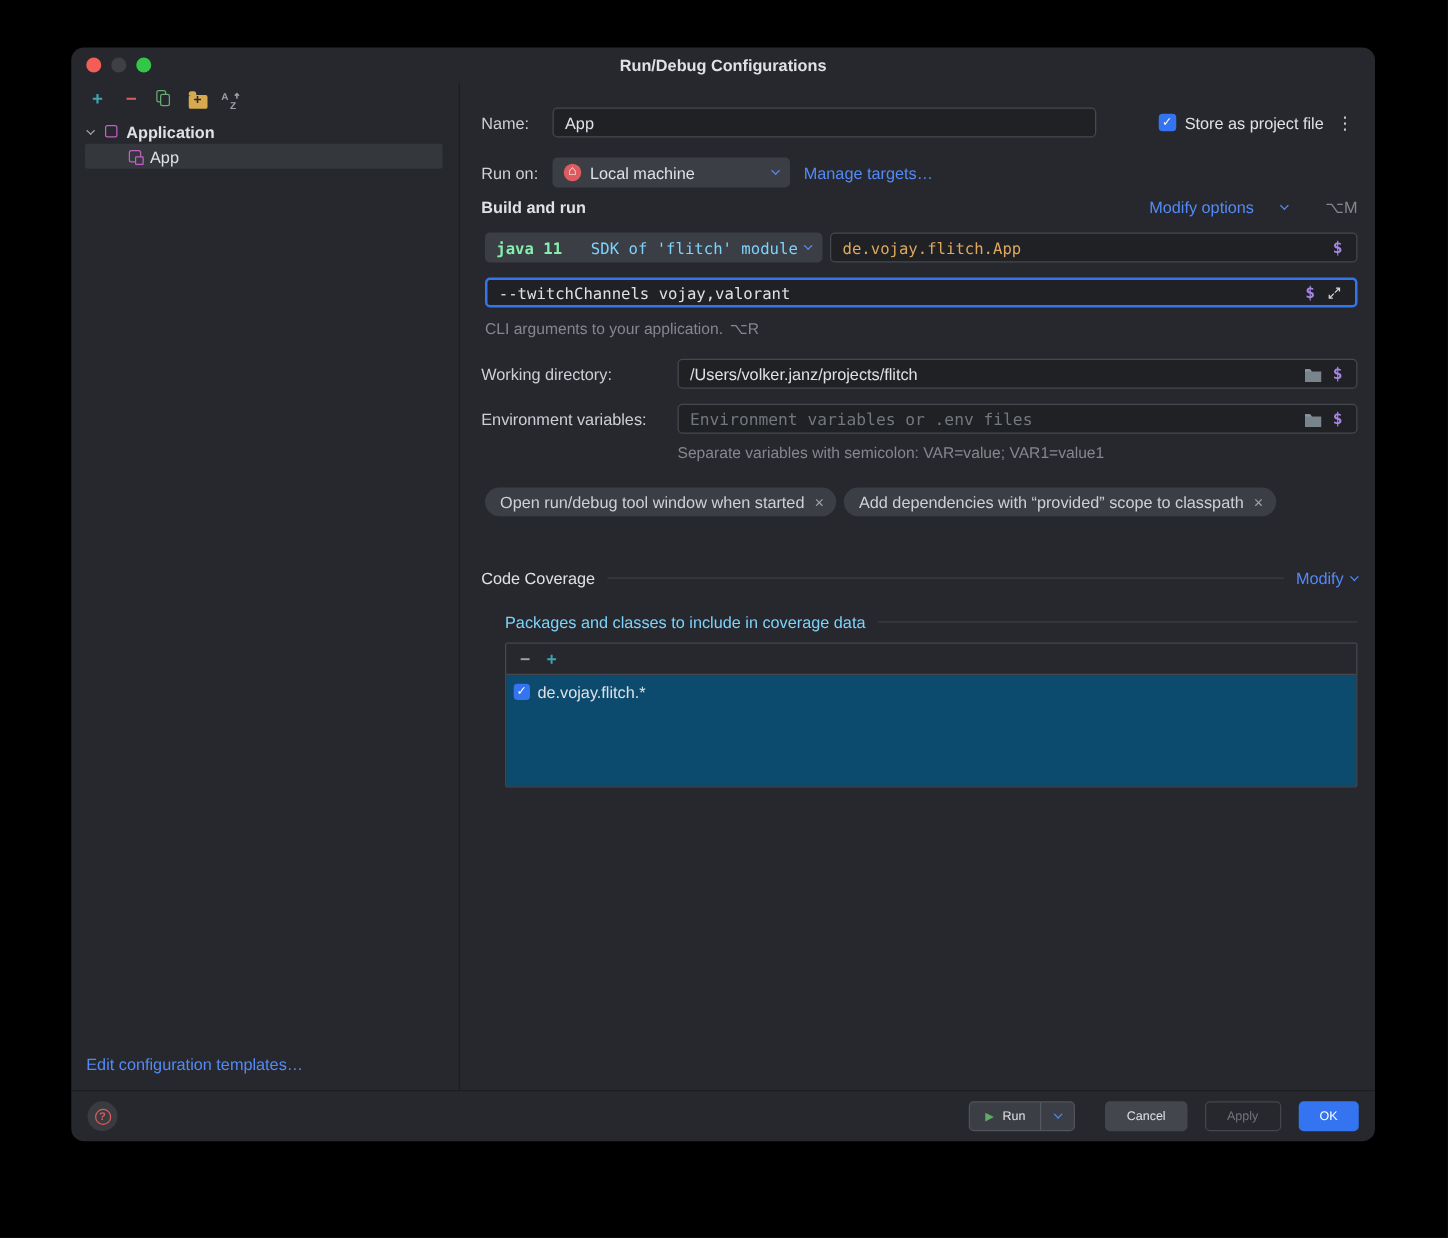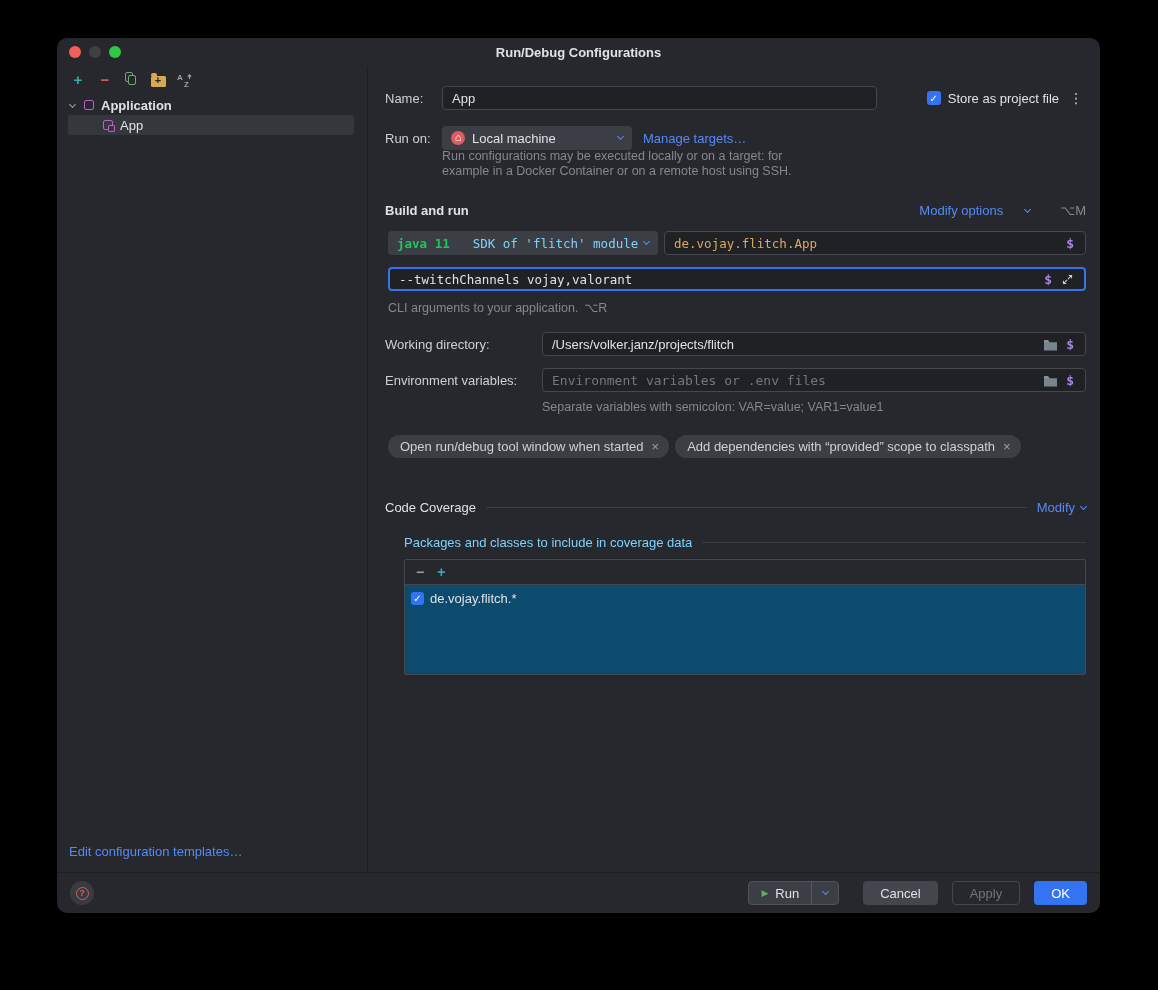--- a/index.html
+++ b/index.html
@@ -95,21 +95,21 @@
   .cov-row { display:flex; align-items:center; gap:6px; height:20px; }
   .checkbox.small { width:13px; height:13px; }
   
   .footer { height:41px; border-top:1px solid #1d1e21; display:flex; align-items:center; padding:0 13px; }
   .help-btn { width:24px; height:24px; border-radius:50%; background:#393b40; display:flex; align-items:center; justify-content:center; cursor:pointer; }
   .help-ring { width:13px; height:13px; border:1.5px solid #db5c5c; border-radius:50%; color:#db5c5c; font-size:9px; font-weight:700;
                display:flex; align-items:center; justify-content:center; }
   .help-ring::before { content:"?"; }
   .btns { margin-left:auto; display:flex; align-items:center; gap:14px; }
   .btn { height:24px; border-radius:4px; display:inline-flex; align-items:center; justify-content:center;
-         padding:0 17px; font-size:13px; cursor:pointer; }
+         padding:0 17px; font-size:10px; cursor:pointer; }
   .btn-run { padding:0; background:#3b3e44; border:1px solid #50535a; margin-right:10px; }
   .run-main { display:flex; align-items:center; gap:7px; padding:0 12px; height:100%; }
   .play { color:#5fad65; font-size:9px; } .play::before { content:"▶"; }
   .run-div { width:1px; height:100%; background:#55585e; }
   .run-chev { width:26px; height:100%; display:flex; align-items:center; justify-content:center; }
   .btn-cancel { background:#43464d; }
   .btn-apply { background:transparent; border:1px solid #43464d; color:#71757c; cursor:default; }
   .btn-ok { background:#3574f0; color:#fff; }
   svg { display:block; }
 </style>
@@ -178,37 +178,33 @@
 
       <div class="frow" style="margin-bottom:8px;">
         <span class="flabel">Run on:</span>
         <div class="dropdown dd-runon">
           <span class="home-ic"></span>
           <span>Local machine</span>
           <span class="chev dd-chev" style="margin-top:-3px;"></span>
         </div>
         <span class="link" style="margin-left:11px;">Manage targets…</span>
       </div>
-      <div class="hint helpblock">
-        <div>Run configurations may be executed locally or on a target: for</div>
-        <div>example in a Docker Container or on a remote host using SSH.</div>
-      </div>
 
       <div class="sec-head">
         <span class="bold">Build and run</span>
         <div class="sec-right">
           <span class="link">Modify options</span>
           <span class="chev" style="color:#548af7;margin-top:-3px;"></span>
           <span class="shortcut">⌥M</span>
         </div>
       </div>
 
       <div class="jdkrow">
         <div class="dropdown dd-jdk">
-          <span class="bold" style="color:#22c55e;">java 11</span>
+          <span class="bold" style="color:#86efac;">java 11</span>
           <span class="jdk-sec">SDK of 'flitch' module</span>
           <span class="chev dd-chev" style="margin-top:-3px;"></span>
         </div>
         <div class="field-wrap grow">
           <input class="mono orange" value="de.vojay.flitch.App" style="">
           <span class="dollar"></span>
         </div>
       </div>
 
       <div class="field-wrap focused argsrow">

